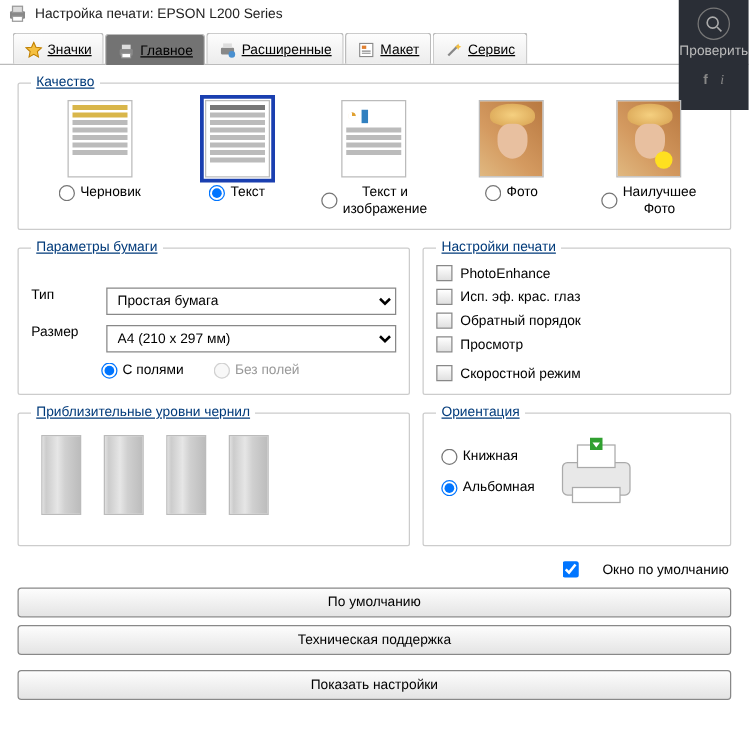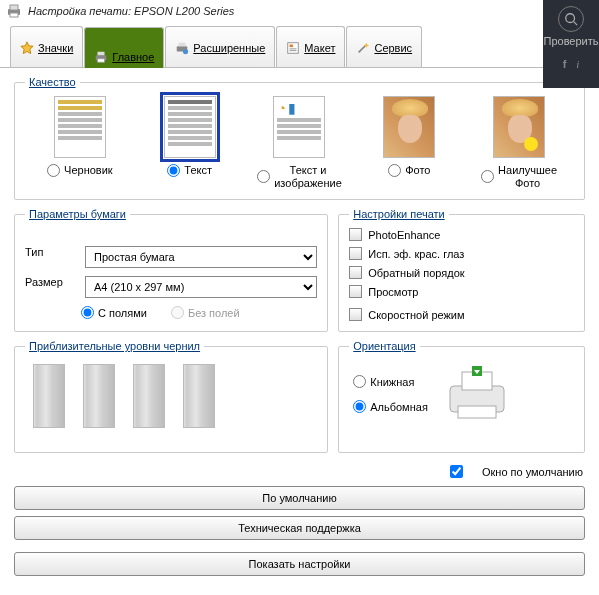--- a/index.html
+++ b/index.html
@@ -1,35 +1,35 @@
 <!DOCTYPE html>
 <html><head>
 <meta charset="utf-8">
 <style>
   * { box-sizing: border-box; font-family: Tahoma, Arial, sans-serif; font-size: 11px; }
   body { margin: 0; background: #fff; width: 599px; height: 595px; position: relative; overflow: hidden; }
   .titlebar { height: 22px; display: flex; align-items: center; padding: 0 6px; gap: 6px; }
   .titlebar svg { flex-shrink: 0; }
-  .titlebar-text { color: #222; font-style: italic; }
+  .titlebar-text { color: #222; }
   .overlay { position: absolute; top: 0; right: 0; width: 56px; height: 88px; background: #2a2e36; color: #bbb; display: flex; flex-direction: column; align-items: center; padding-top: 6px; gap: 3px; font-size: 9px; }
   .overlay-search { width: 26px; height: 26px; border: 1px solid #777; border-radius: 50%; display: flex; align-items: center; justify-content: center; }
   .overlay-row { display: flex; gap: 10px; margin-top: 8px; font-size: 11px; }
   .tabs { display: flex; padding: 0 10px; margin-top: 4px; border-bottom: 1px solid #bbb; gap: 1px; }
   .tab { display: flex; align-items: center; gap: 4px; padding: 5px 9px 4px; border: 1px solid #bbb; border-bottom: none; background: linear-gradient(#fdfdfd,#ececec); border-top-left-radius: 3px; border-top-right-radius: 3px; cursor: pointer; text-decoration: underline; }
-  .tab.active { background: #4d7c0f; position: relative; top: 1px; padding-top: 22px; }
+  .tab.active { background: #737373; position: relative; top: 1px; padding-top: 6px; }
   .content { padding: 8px 14px 10px; }
   fieldset { border: 1px solid #ccc; border-radius: 2px; margin: 0 0 8px 0; padding: 8px 10px 10px; }
   legend { padding: 0 4px; color: #003a7a; text-decoration: underline; }
   .quality-row { display: flex; justify-content: space-around; align-items: flex-start; }
   .qcell { display: flex; flex-direction: column; align-items: center; gap: 6px; width: 100px; }
   .qimg { width: 52px; height: 62px; border: 1px solid #bbb; background: #fff; display: flex; flex-direction: column; padding: 3px; gap: 2px; }
   .qimg.selected { outline: 3px solid #1a3fb0; outline-offset: 1px; }
   .qimg .row { height: 4px; background: #bbb; }
   .qimg .row.colored { background: #d9b64a; }
-  .radio-row { display: flex; align-items: center; gap: 4px; }
+  .radio-row { display: flex; gap: 4px; }
   .radio-label { text-align: center; line-height: 1.15; }
   input[type=radio], input[type=checkbox] { margin: 0; }
   .twocol { display: flex; gap: 10px; }
   .twocol > fieldset { flex: 1; }
   .form-row { display: flex; align-items: flex-start; gap: 4px; margin-bottom: 8px; }
   .form-row label { width: 56px; }
   select { flex: 1; height: 22px; border: 1px solid #888; background: #fff; padding: 0 4px; }
   .margins-row { display: flex; gap: 24px; margin-top: 6px; padding-left: 56px; }
   .settings-list { display: flex; flex-direction: column; gap: 6px; }
   .chk-row { display: flex; align-items: center; gap: 6px; }

